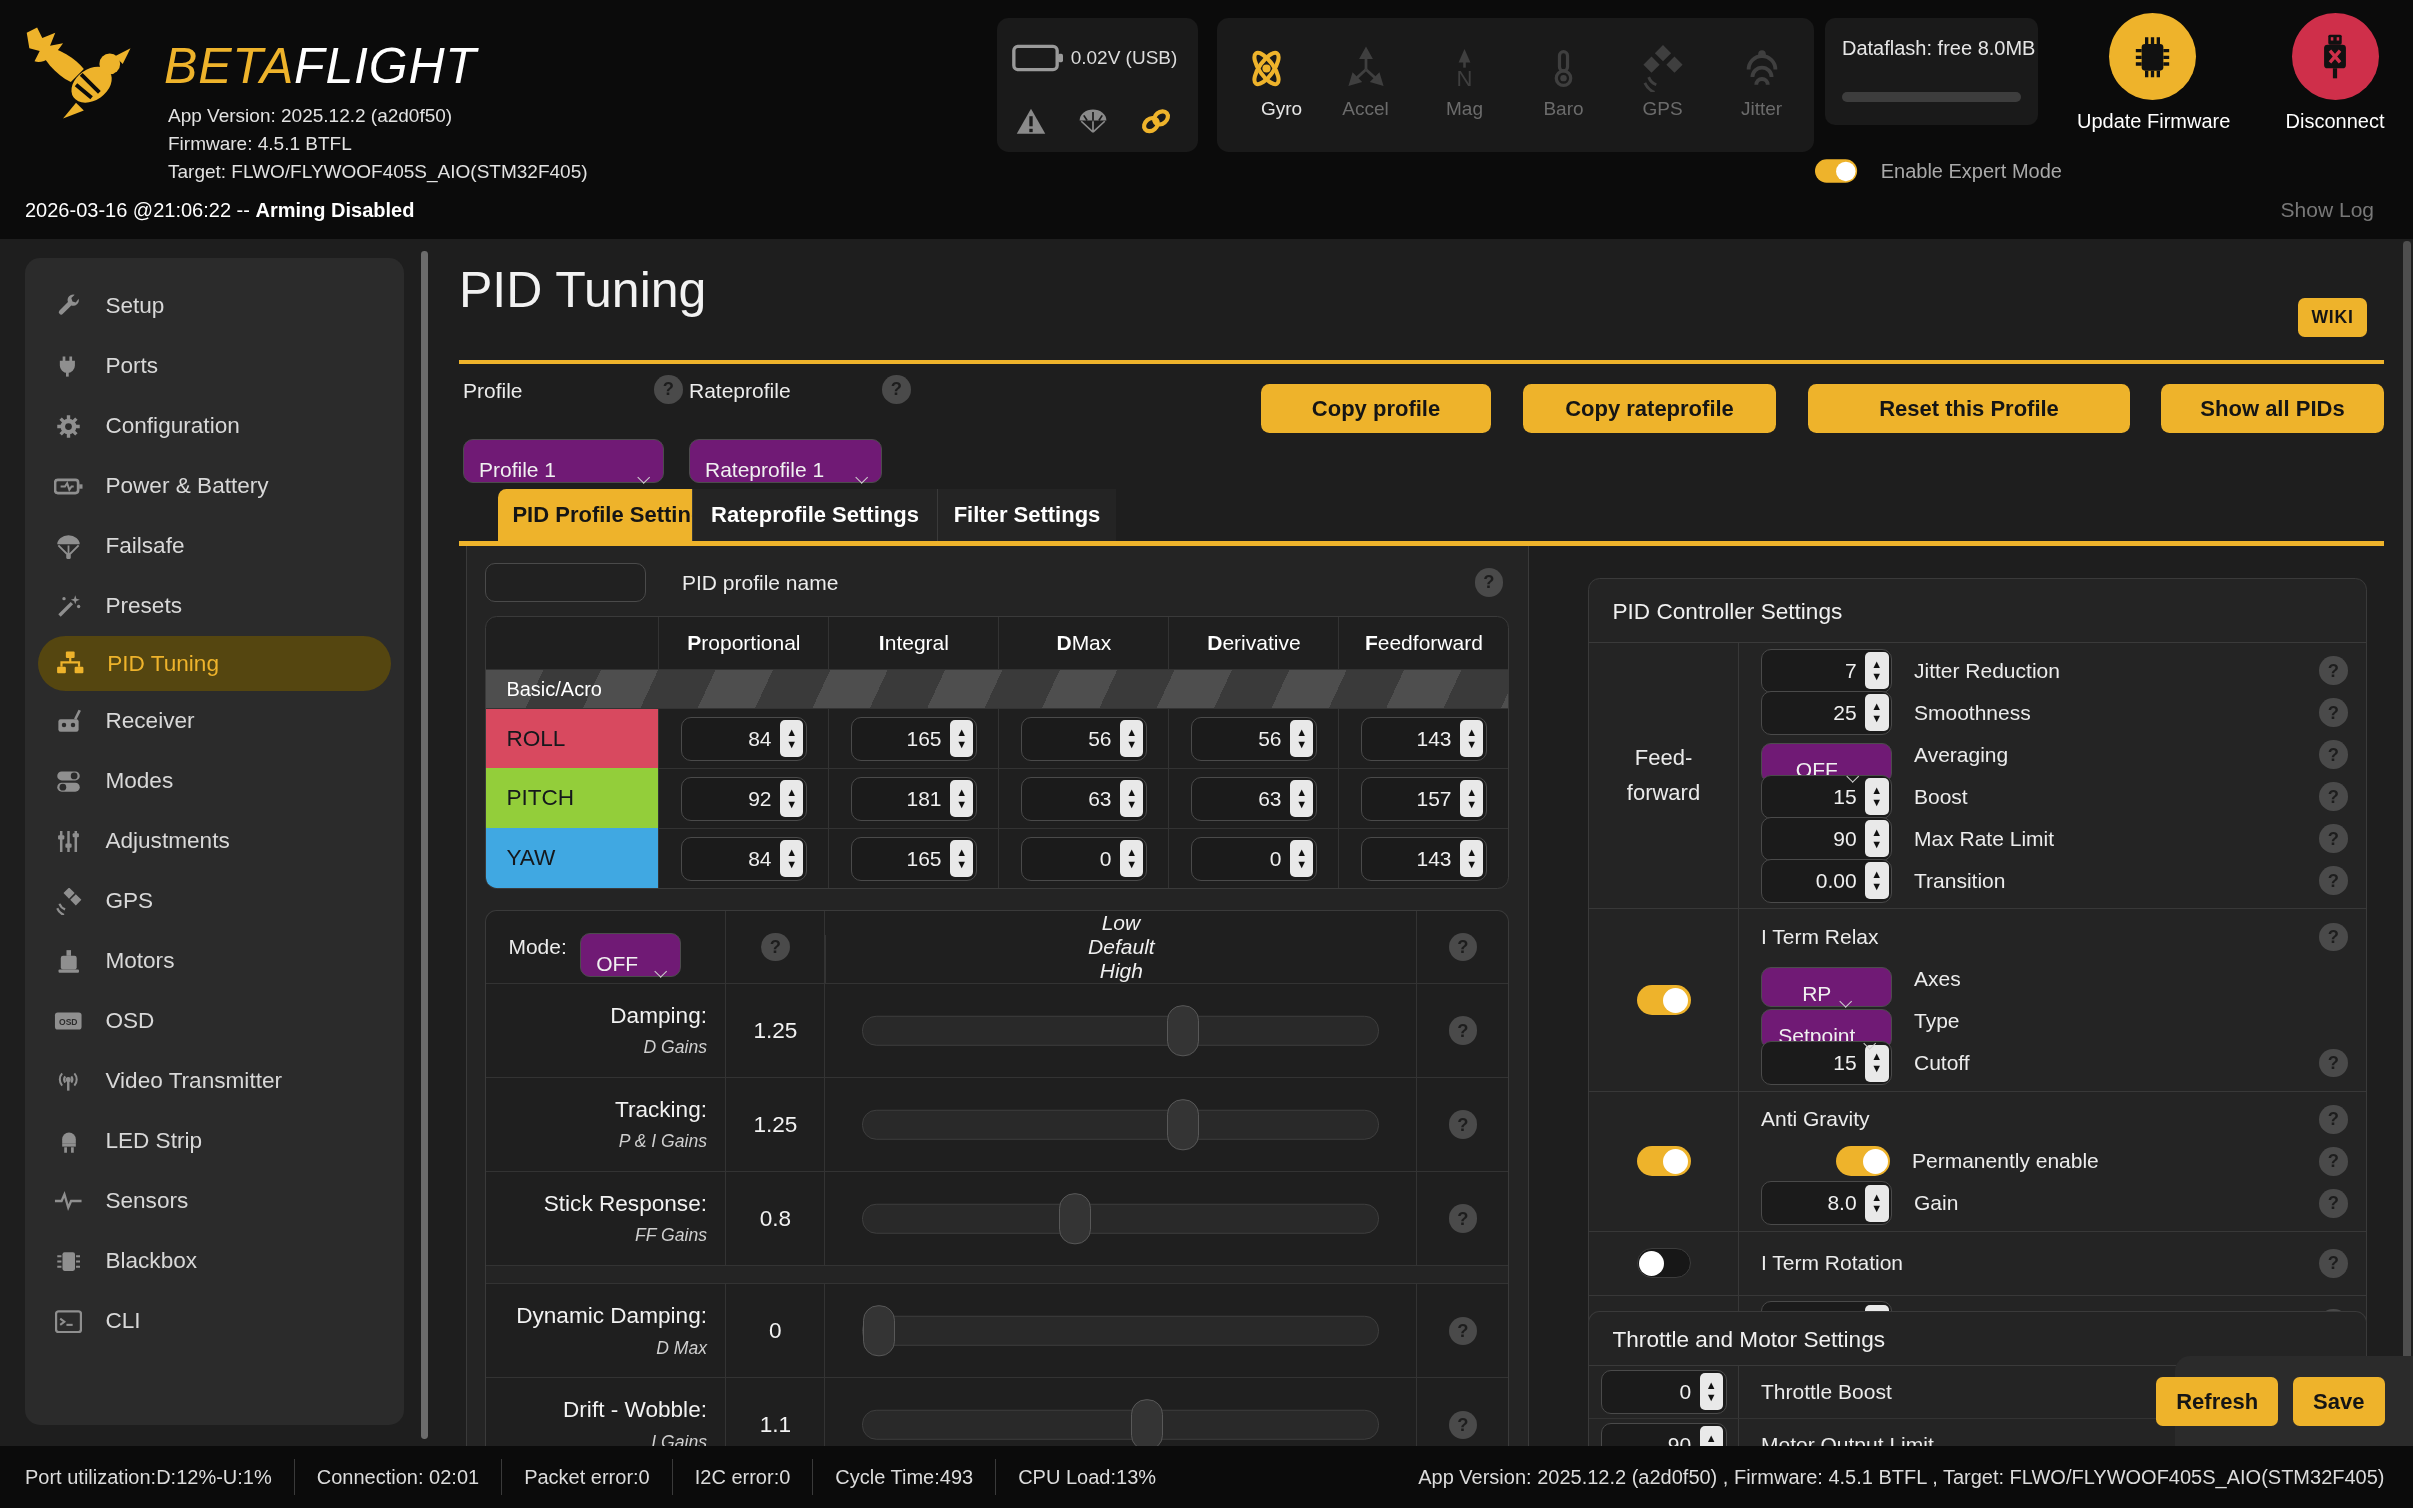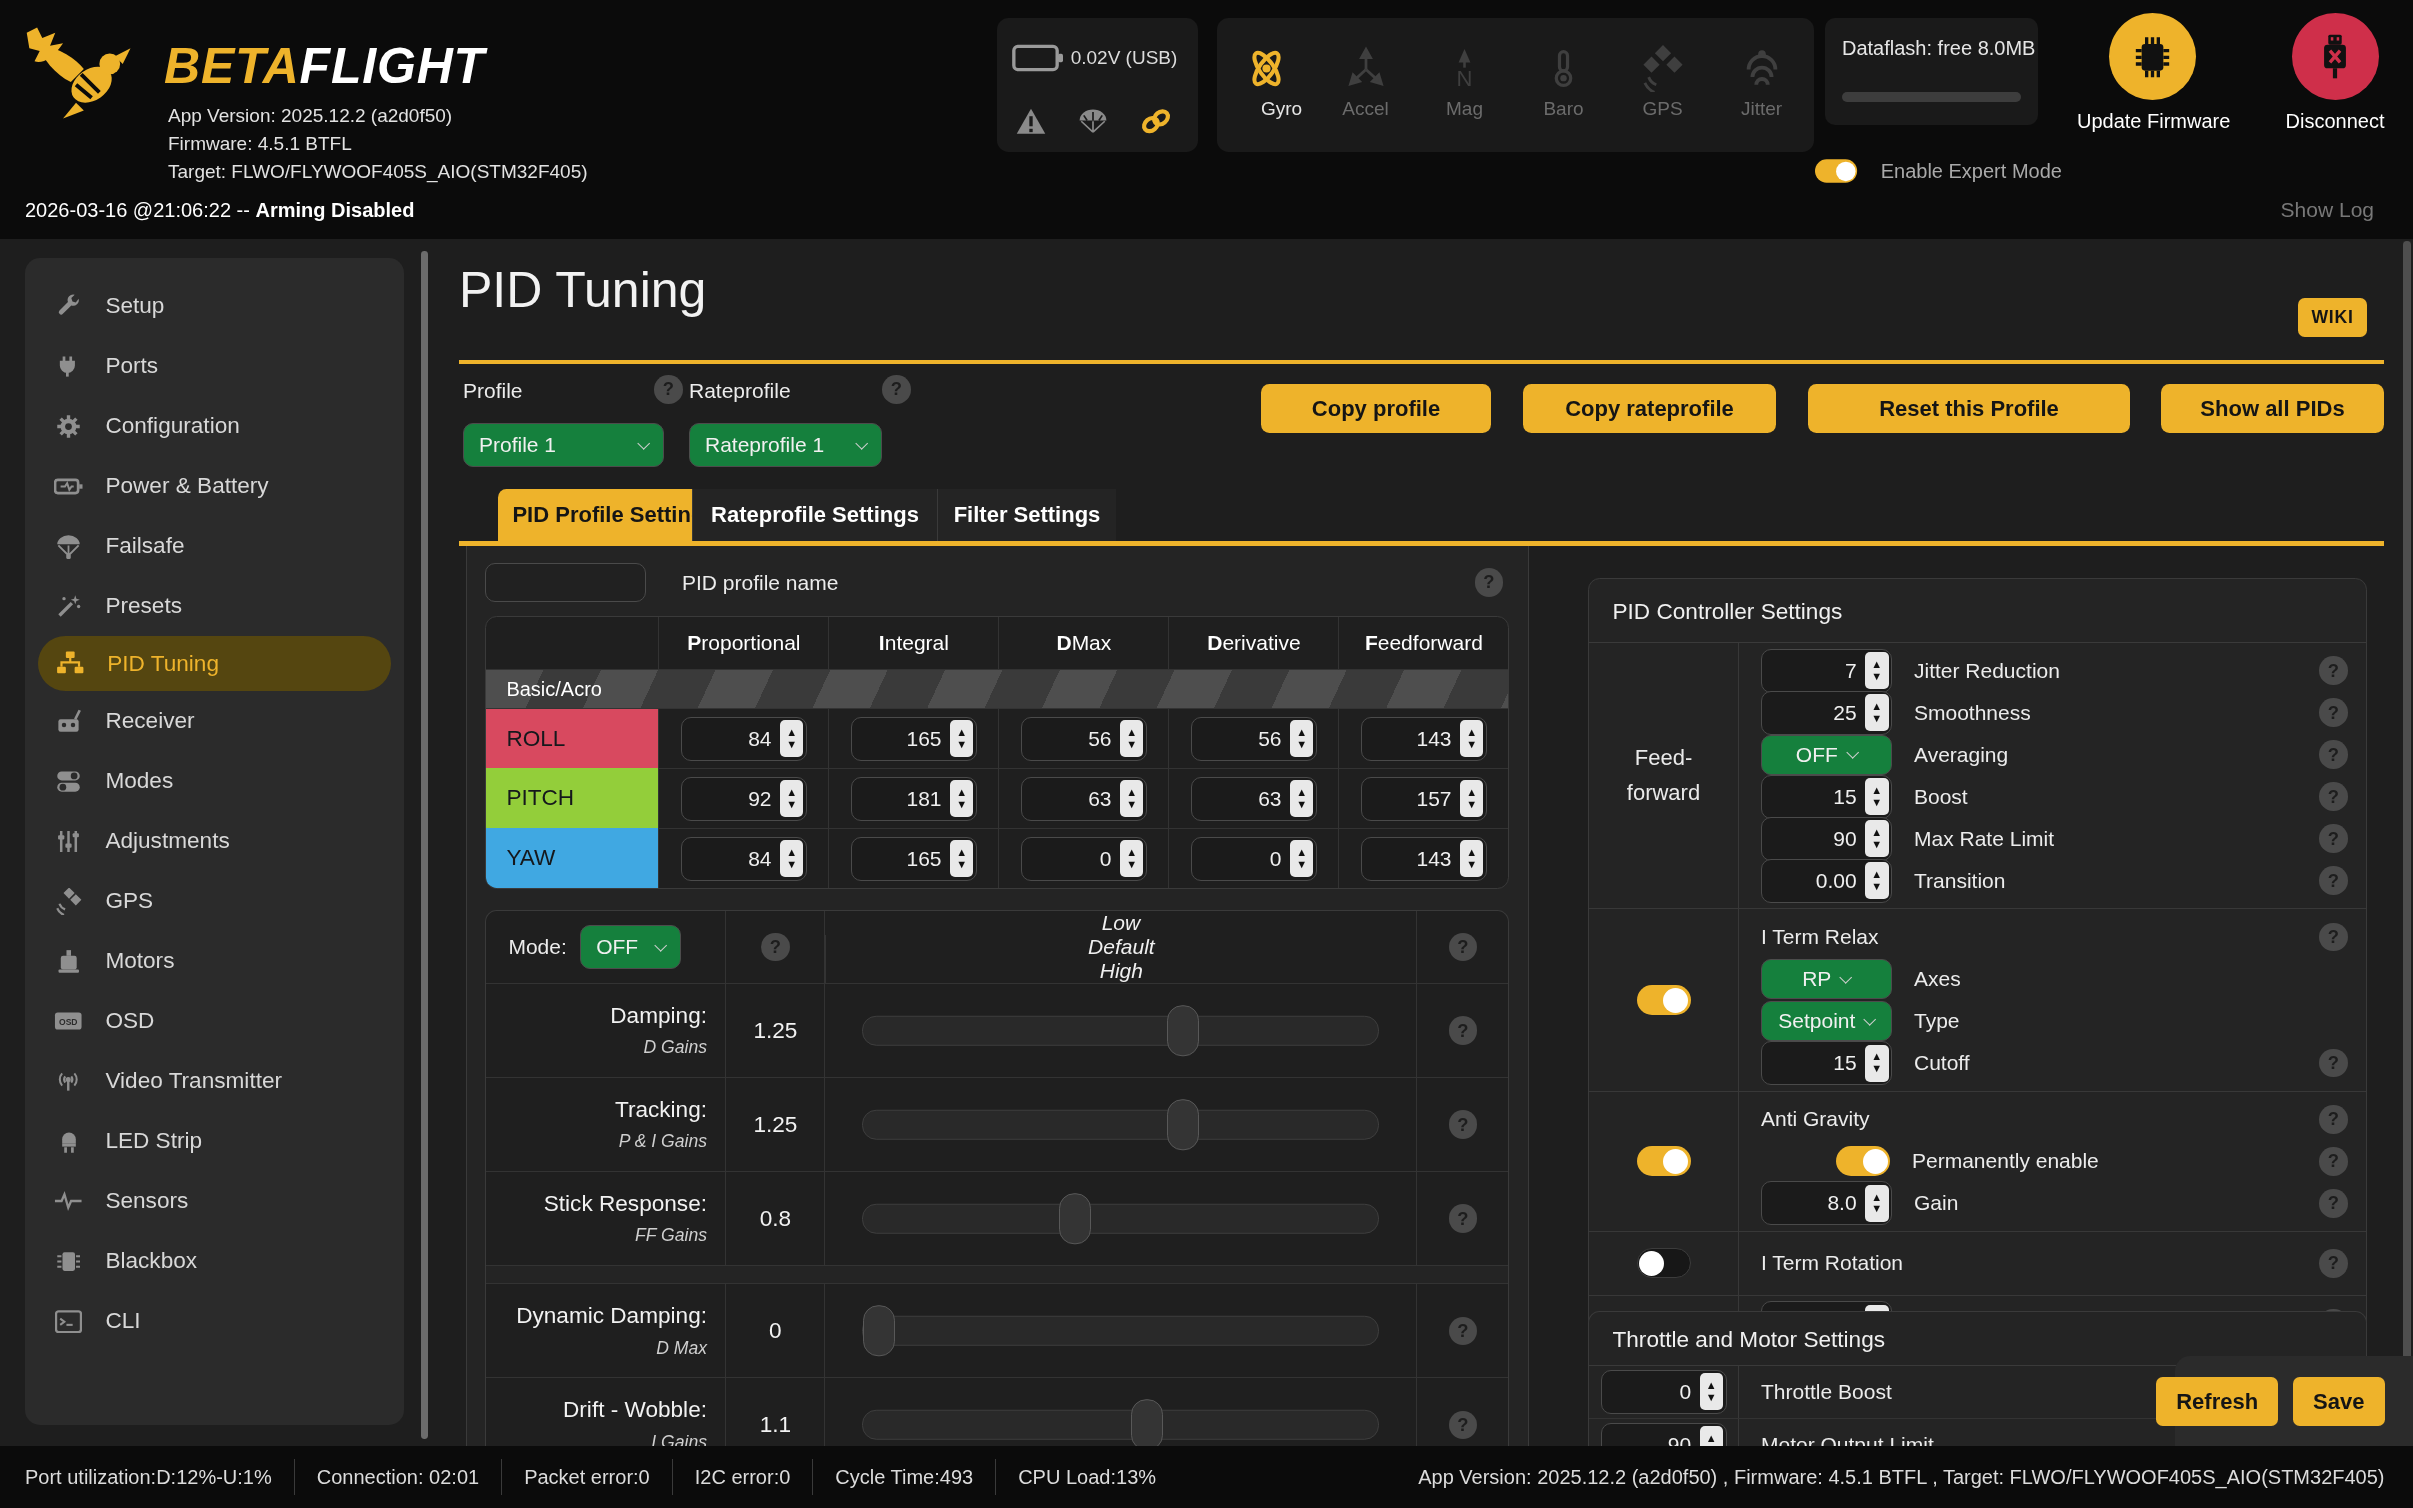--- a/index.html
+++ b/index.html
@@ -4,21 +4,21 @@
 <style>
   html,body{margin:0;padding:0;background:#141414;}
   .app{position:relative;width:2413px;height:1508px;background:#1e1e1e;overflow:hidden;
        font-family:"Liberation Sans",sans-serif;color:#e8e8e8;}
   .abs{position:absolute;}
   svg{display:block;}
 
   
   .hdr{position:absolute;left:0;top:0;width:2413px;height:239px;background:#0b0b0b;}
   .logo{position:absolute;left:23.5px;top:25px;}
-  .brand{position:absolute;left:164px;top:37px;font-size:50px;font-style:italic;font-weight:bold;letter-spacing:0.8px;white-space:nowrap;}
+  .brand{position:absolute;left:164px;top:37px;font-size:50px;font-style:italic;font-weight:normal;letter-spacing:0.8px;white-space:nowrap;}
   .brand .bf1{color:var(--accent);}
   .brand .bf2{color:#fff;}
   .meta{position:absolute;left:168px;top:102px;font-size:19px;line-height:28px;color:#e2e2e2;}
   .logline{position:absolute;left:25px;top:199px;font-size:20px;color:#fff;}
   .logline b{font-weight:bold;}
   .showlog{position:absolute;right:39px;top:198px;font-size:21px;color:#787878;}
 
   .panel{position:absolute;background:#1a1a1a;border-radius:11.7px;}
   .batpanel{left:997px;top:18.4px;width:201px;height:134px;}
   .batrow{position:absolute;left:15px;top:25px;display:flex;align-items:center;gap:6.7px;}
@@ -55,21 +55,21 @@
 
   .cscroll{position:absolute;left:421px;top:251px;width:6.7px;height:1188px;background:#6c6c6c;border-radius:3.4px;}
   .rtrack{position:absolute;left:2403px;top:241px;width:8.4px;height:1205px;background:#232323;}
   .rthumb{width:8.4px;height:1123px;background:#4e4e4e;border-radius:4.2px;}
 
   
   .ptitle{position:absolute;left:459px;top:261px;font-size:50px;font-weight:300;color:#f2f2f2;}
   .wiki{position:absolute;left:2298px;top:298px;height:39px;padding:0 13.4px;background:var(--accent);color:#151515;font-weight:bold;font-size:17.6px;letter-spacing:0.8px;border-radius:6.7px;display:flex;align-items:center;}
   .titlehr{position:absolute;left:459px;width:1925px;top:360px;height:4.2px;background:var(--accent);}
   .plabel{position:absolute;font-size:21px;color:#ececec;}
-  .dd{height:44px;background:#15803d;border:0.8px solid #4c4c4c;border-radius:10px;display:flex;align-items:center;justify-content:space-between;padding:0 15px;font-size:21px;color:#f0f0f0;box-sizing:border-box;}
+  .dd{height:44px;background:#701a75;border:0.8px solid #4c4c4c;border-radius:10px;display:flex;align-items:flex-end;justify-content:space-between;padding:0 15px;font-size:21px;color:#f0f0f0;box-sizing:border-box;margin-top:16px;}
   .chv{width:8.4px;height:8.4px;border-right:1.7px solid #cfcfcf;border-bottom:1.7px solid #cfcfcf;transform:rotate(45deg);flex:none;margin-left:10px;margin-top:-3.4px;}
   .abtn{position:absolute;top:384px;height:49px;background:var(--accent);border-radius:8.4px;color:#151515;font-weight:bold;font-size:22px;display:flex;align-items:center;justify-content:center;}
   .q{width:28.5px;height:28.5px;border-radius:50%;background:#4a4a4a;color:#1d1d1d;font-weight:bold;font-size:18.4px;display:flex;align-items:center;justify-content:center;flex:none;}
 
   .tab{position:absolute;top:489px;height:52px;display:flex;align-items:center;justify-content:center;font-weight:bold;font-size:22px;background:#242424;color:#fff;box-sizing:border-box;border-left:0.8px solid #3a3a3a;}
   .tab.active{background:var(--accent);color:#151515;border-radius:8.4px 8.4px 0 0;border:none;}
   .tabbar{position:absolute;left:459px;width:1925px;top:541px;height:5px;background:var(--accent);}
 
   
   .lcard{position:absolute;left:466px;top:546px;width:1063px;height:901px;background:#242424;border:0.8px solid #3a3a3a;border-top:none;box-sizing:border-box;}

